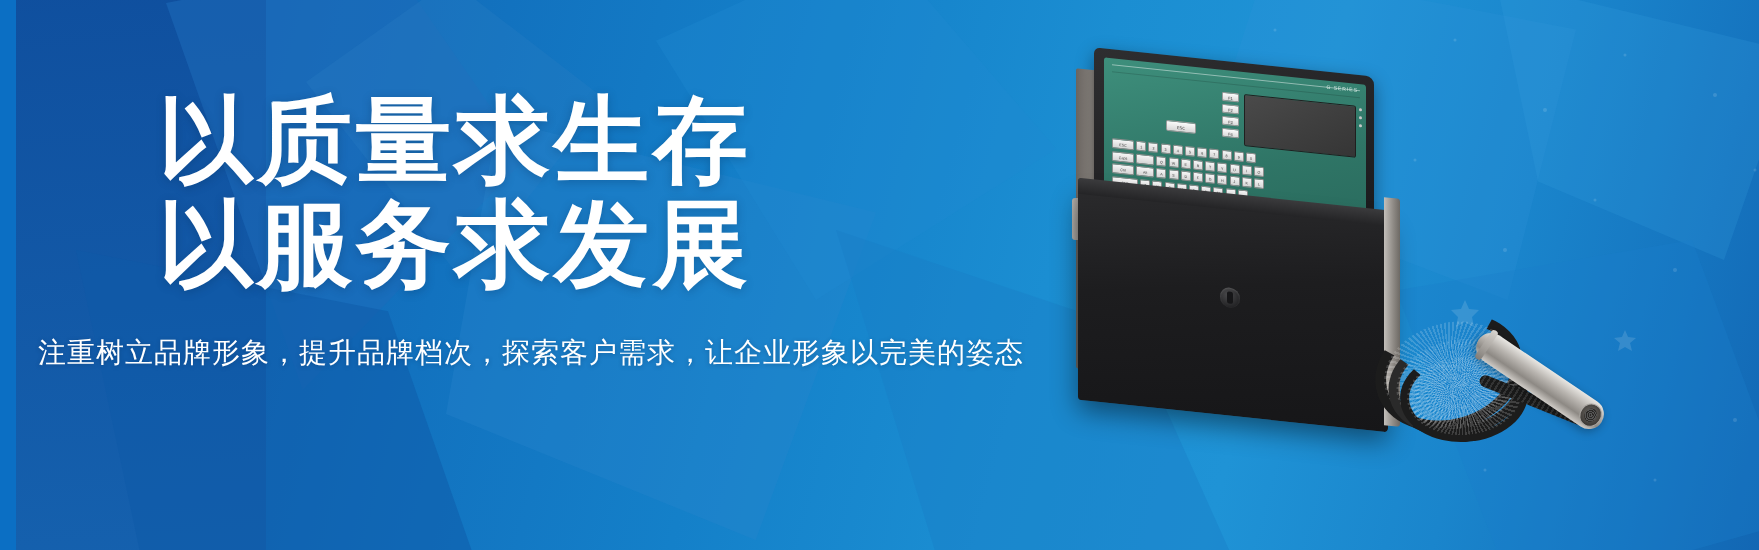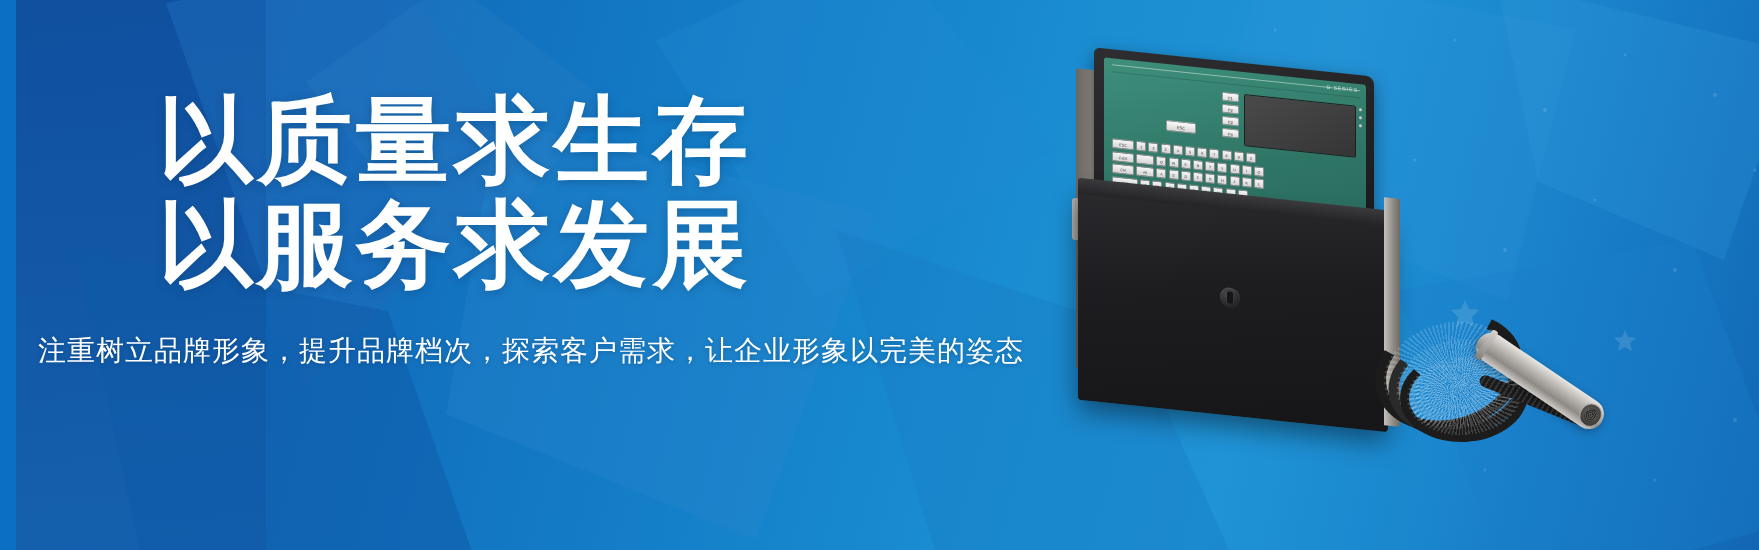--- a/index.html
+++ b/index.html
@@ -75,21 +75,21 @@
     letter-spacing:4px;
     color:#ffffff;
     white-space:nowrap;
     text-shadow:0 2px 10px rgba(4,40,80,.28);
   }
   .headline .line2 { margin-top:8px; }
 
   
   .body-copy { position:absolute; left:22px; top:330px; z-index:6; }
   .body-copy .bline {
-    font-family:Liberation Mono, monospace;
+    font-family:Liberation Serif, serif;
     font-size:28px;
     line-height:46px;
     color:#ffffff;
     letter-spacing:1px;
     white-space:nowrap;
     text-shadow:0 1px 4px rgba(4,40,80,.35);
   }
 
   
   #printer { position:absolute; left:1020px; top:48px;

